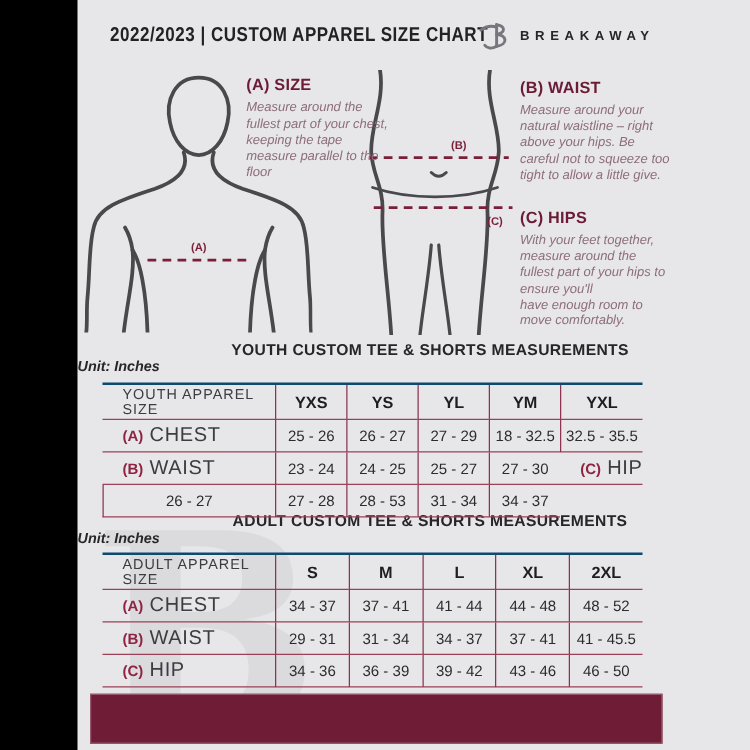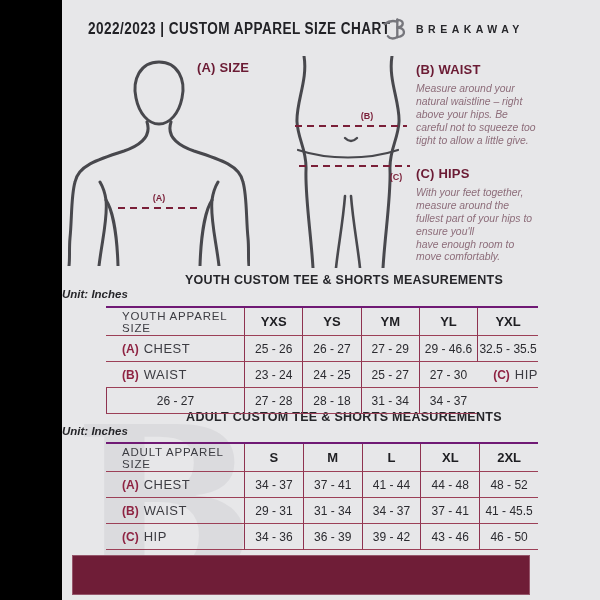--- a/index.html
+++ b/index.html
@@ -18,31 +18,31 @@
   .instr-h{font-size:13px;font-weight:bold;color:#6b1b34;letter-spacing:.2px;margin-bottom:6px;}
   .instr-t{font-size:10.4px;font-style:italic;color:#8d6d7a;line-height:1.24;white-space:pre-line;}
 
   
   .sec-title{position:absolute;width:100%;text-align:center;font-size:12.5px;font-weight:bold;
              color:#26262a;letter-spacing:.3px;}
   .sec-unit{position:absolute;width:100%;text-align:left;font-size:11.5px;font-style:italic;
             font-weight:bold;color:#26262a;}
 
   
-  .size-table{position:absolute;left:44px;width:432px;display:grid;
+  .size-table{position:absolute;left:20px;width:432px;display:grid;
               grid-template-columns:138px repeat(5,1fr);
-              border-top:2px solid #701a75;z-index:1;}
+              border-top:2px solid #0c4a6e;z-index:1;}
   .cell{border-bottom:1.4px solid #9c4057;display:flex;align-items:center;justify-content:center;
         font-size:12px;color:#2b2b30;height:25px;}
   .cell.head{height:27px;font-weight:bold;font-size:13px;color:#1e1e22;}
   .cell.lbl{justify-content:flex-start;padding-left:16px;gap:5px;}
   .cell.v{border-left:1.5px solid #8e3350;}
   .size-lbl{font-size:11.5px;font-weight:normal;letter-spacing:.8px;color:#3c3c42;}
   .rk{font-weight:bold;color:#8e2342;font-size:12px;}
-  .rl{color:#3c3c42;letter-spacing:.5px;font-size:13px;}
+  .rl{color:#3c3c42;letter-spacing:.5px;font-size:16px;}
 
   .watermark{position:absolute;left:12px;top:398px;font-family:"DejaVu Serif",serif;
              font-size:215px;font-weight:bold;color:#4c4c58;opacity:.07;z-index:0;line-height:1;}
   .footer-bar{position:absolute;left:10px;top:555px;width:456px;height:38px;background:#6f1d37;
               border:1px solid #96566b;z-index:2;}
   svg{display:block;}
   .fig{position:absolute;}
   .fig-label{font-size:9px;font-weight:bold;fill:#7a1f38;font-family:"Liberation Sans",sans-serif;}
 </style>
 </head>
@@ -88,20 +88,21 @@
         <path d="M 68,140 C 70,166 75,192 77,212" stroke-width="2.6"></path>
       </g>
       <path d="M 12,70 L 124,70" stroke="#7a1f38" stroke-width="2.2" stroke-dasharray="7 5" fill="none"></path>
       <text class="fig-label" x="84" y="63" text-anchor="middle">(B)</text>
       <path d="M 16,110 L 127,110" stroke="#7a1f38" stroke-width="2.2" stroke-dasharray="7 5" fill="none"></path>
       <text class="fig-label" x="113" y="124" text-anchor="middle">(C)</text>
     </svg>
 
     <div class="instr" style="left:135px;top:60px;width:118px">
       <div class="instr-h">(A) SIZE</div>
+      <div class="instr-t">Measure around the fullest part of your chest, keeping the tape measure parallel to the floor</div>
     </div>
     <div class="instr" style="left:354px;top:62px;width:122px">
       <div class="instr-h">(B) WAIST</div>
       <div class="instr-t">Measure around your natural waistline – right above your hips. Be careful not to squeeze too tight to allow a little give.</div>
     </div>
     <div class="instr" style="left:354px;top:166px;width:122px">
       <div class="instr-h">(C) HIPS</div>
       <div class="instr-t">With your feet together, measure around the fullest part of your hips to ensure you'll
 have enough room to move comfortably.</div>
     </div>
@@ -110,50 +111,50 @@
 
     <div class="sec-title" style="top:273px">YOUTH CUSTOM TEE &amp; SHORTS MEASUREMENTS</div>
     <div class="sec-unit" style="top:288px">Unit: Inches</div>
 
     <div class="size-table" style="top:306px">
       <div class="cell head lbl">
           <span class="size-lbl">YOUTH APPAREL SIZE</span>
         </div>
       <div class="cell head v">YXS</div>
       <div class="cell head v">YS</div>
+      <div class="cell head v">YL</div>
       <div class="cell head v">YM</div>
-      <div class="cell head v">YL</div>
       <div class="cell head v">YXL</div>
 
       <div class="cell lbl">
           <span class="rk">(A)</span>
           <span class="rl">CHEST</span>
         </div>
       <div class="cell v">25 - 26</div>
       <div class="cell v">26 - 27</div>
       <div class="cell v">27 - 29</div>
-      <div class="cell v">29 - 46.6</div>
+      <div class="cell v">18 - 32.5</div>
       <div class="cell v">32.5 - 35.5</div>
 
       <div class="cell lbl">
           <span class="rk">(B)</span>
           <span class="rl">WAIST</span>
         </div>
       <div class="cell v">23 - 24</div>
       <div class="cell v">24 - 25</div>
       <div class="cell v">25 - 27</div>
       <div class="cell v">27 - 30</div>
 
       <div class="cell lbl">
           <span class="rk">(C)</span>
           <span class="rl">HIP</span>
         </div>
       <div class="cell v">26 - 27</div>
       <div class="cell v">27 - 28</div>
-      <div class="cell v">28 - 18</div>
+      <div class="cell v">28 - 53</div>
       <div class="cell v">31 - 34</div>
       <div class="cell v">34 - 37</div>
     </div>
 
     <div class="sec-title" style="top:410px">ADULT CUSTOM TEE &amp; SHORTS MEASUREMENTS</div>
     <div class="sec-unit" style="top:425px">Unit: Inches</div>
 
     <div class="size-table" style="top:442px">
       <div class="cell head lbl">
           <span class="size-lbl">ADULT APPAREL SIZE</span>

